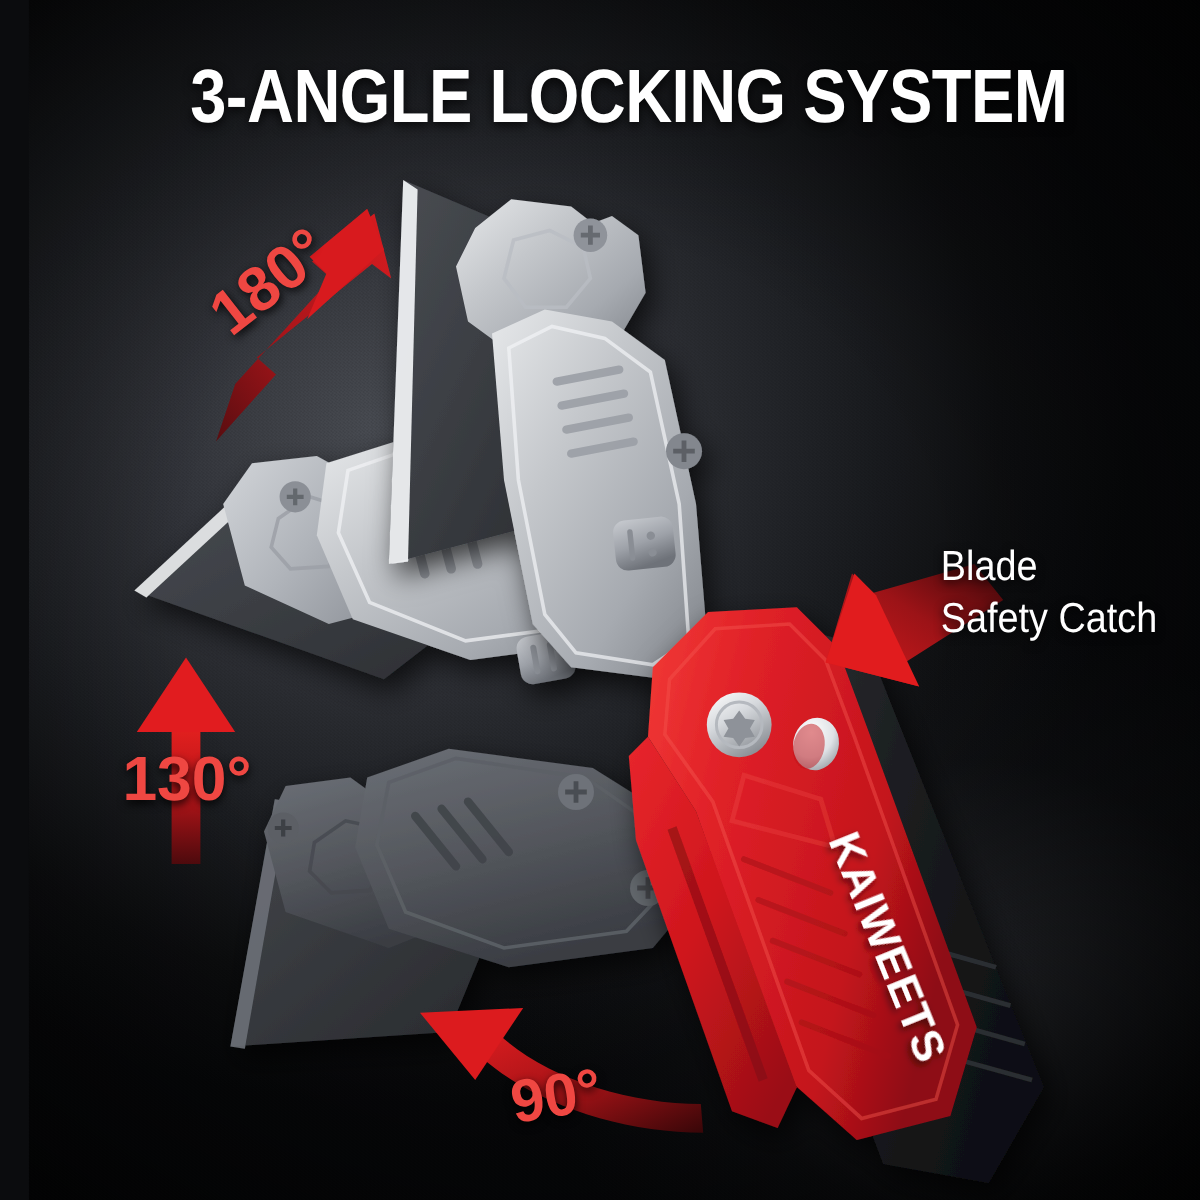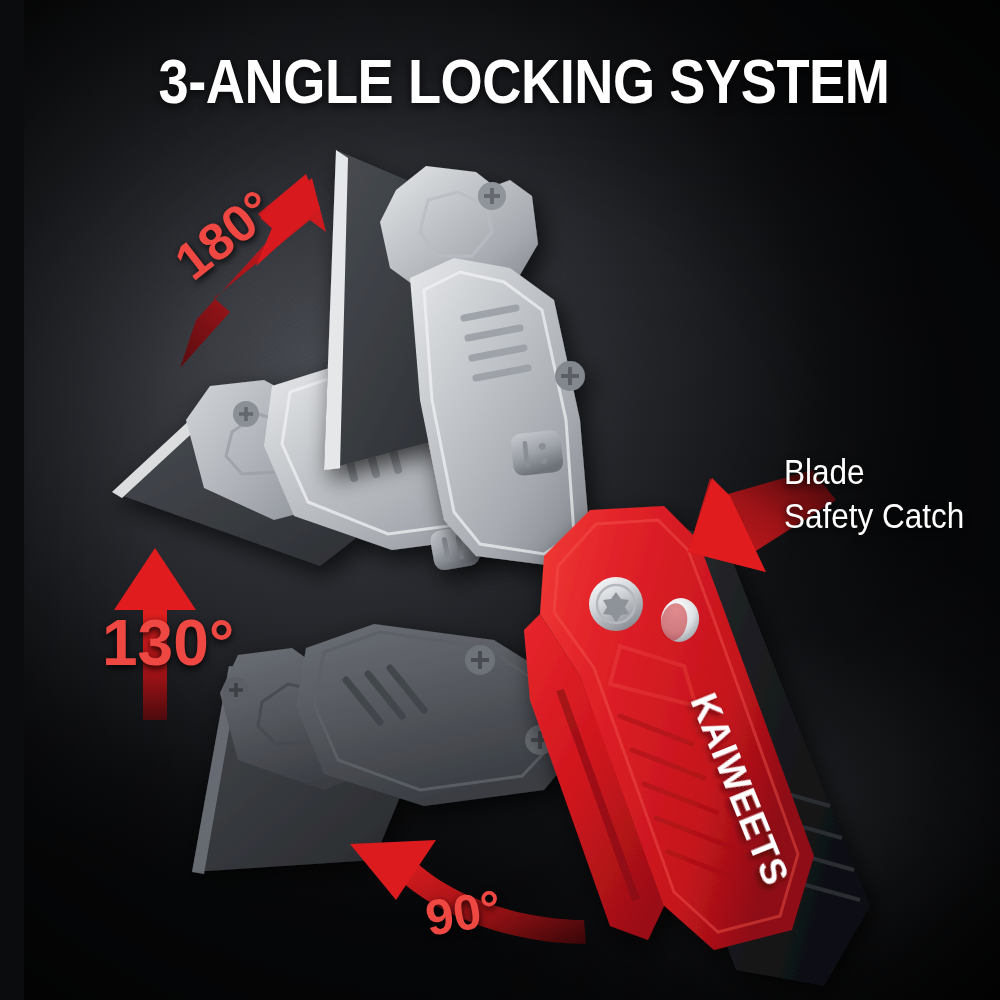--- a/index.html
+++ b/index.html
@@ -37,21 +37,21 @@
     position:absolute;left:760px;top:450px;color:#fff;
     font-size:35px;line-height:44px;font-weight:400;
     transform:scaleX(.9);transform-origin:0 50%;
     text-shadow:0 2px 8px rgba(0,0,0,.9);white-space:nowrap;
   }
 
   
   .ang{position:absolute;font-weight:bold;color:#ef4742;
        text-shadow:0 3px 7px rgba(0,0,0,.85);white-space:nowrap;}
   .ang-180{left:158px;top:238px;font-size:52px;transform:rotate(-38deg);transform-origin:0 50%;}
-  .ang-130{left:78px;top:606px;font-size:64px;}
+  .ang-130{left:78px;top:620px;font-size:52px;}
   .ang-90 {left:402px;top:890px;font-size:50px;transform:rotate(-9deg);transform-origin:0 50%;}
 
   
   .knife{position:absolute;inset:0;}
   svg.k{position:absolute;left:0;top:0;width:1000px;height:1000px;overflow:visible;}
 </style>
 </head>
 <body>
 
 <div id="stage">

